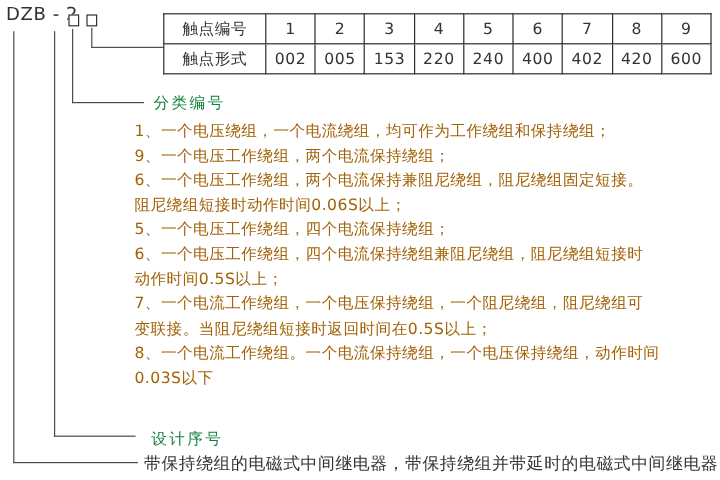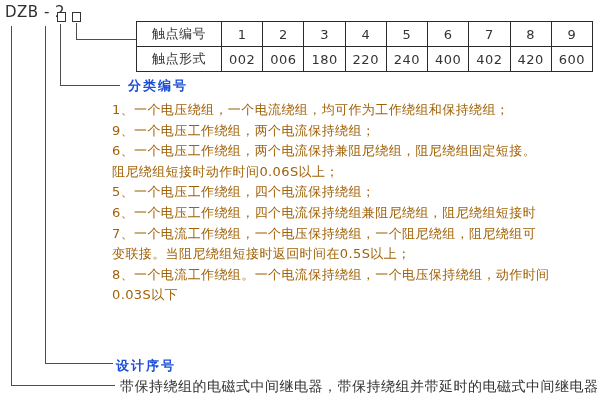--- a/index.html
+++ b/index.html
@@ -13,29 +13,29 @@
   }
   .pbox{
     position:absolute;top:12px;width:7px;height:8px;border:1.5px solid #333;
     background:#fff;
   }
   .pbox.b1{left:57px;}
   .pbox.b2{left:72px;}
   .vline{position:absolute;width:1px;background:#4d4d4d;}
   .hline{position:absolute;height:1px;background:#4d4d4d;}
   table.contact{
-    position:absolute;left:136px;top:21px;width:457px;
+    position:absolute;left:136px;top:11px;width:457px;
     border-collapse:collapse;table-layout:fixed;
   }
   table.contact td{
     border:1px solid #2b2b2b;text-align:center;vertical-align:middle;
     height:24px;font-size:13px;padding:0;color:#333;letter-spacing:0.5px;
   }
   .lbl{
-    position:absolute;font-size:13px;color:#1d4ed8;letter-spacing:2px;white-space:nowrap;font-weight:bold;
+    position:absolute;font-size:13px;color:#15803d;letter-spacing:2px;white-space:nowrap;
   }
   .class-list{
     position:absolute;left:112px;top:100px;width:470px;font-size:13px;
     line-height:20.6px;color:#a16207;letter-spacing:0.4px;
   }
   .class-list div{white-space:nowrap;}
   .desc{
     position:absolute;left:120px;top:378px;font-size:14px;color:#333;
     letter-spacing:0.5px;white-space:nowrap;
   }
@@ -83,44 +83,45 @@
       <td>4</td>
       <td>5</td>
       <td>6</td>
       <td>7</td>
       <td>8</td>
       <td>9</td>
     </tr>
     <tr>
       <td>触点形式</td>
       <td>002</td>
-      <td>006</td>
-      <td>180</td>
+      <td>005</td>
+      <td>153</td>
       <td>220</td>
       <td>240</td>
       <td>400</td>
       <td>402</td>
       <td>420</td>
       <td>600</td>
     </tr>
   </tbody>
     </table>
 
   <div class="lbl" style="left:128px;top:77px;">分类编号</div>
 
   <div class="class-list">
     <div>1、一个电压绕组，一个电流绕组，均可作为工作绕组和保持绕组；</div>
     <div>9、一个电压工作绕组，两个电流保持绕组；</div>
     <div>6、一个电压工作绕组，两个电流保持兼阻尼绕组，阻尼绕组固定短接。</div>
     <div>阻尼绕组短接时动作时间0.06S以上；</div>
     <div>5、一个电压工作绕组，四个电流保持绕组；</div>
     <div>6、一个电压工作绕组，四个电流保持绕组兼阻尼绕组，阻尼绕组短接时</div>
+    <div>动作时间0.5S以上；</div>
     <div>7、一个电流工作绕组，一个电压保持绕组，一个阻尼绕组，阻尼绕组可</div>
     <div>变联接。当阻尼绕组短接时返回时间在0.5S以上；</div>
     <div>8、一个电流工作绕组。一个电流保持绕组，一个电压保持绕组，动作时间</div>
     <div>0.03S以下</div>
   </div>
 
-  <div class="lbl" style="left:116px;top:357px;">设计序号</div>
+  <div class="lbl" style="left:126px;top:357px;">设计序号</div>
 
   <div class="desc">带保持绕组的电磁式中间继电器，带保持绕组并带延时的电磁式中间继电器</div>
 
 </div>
 
 </body></html>

